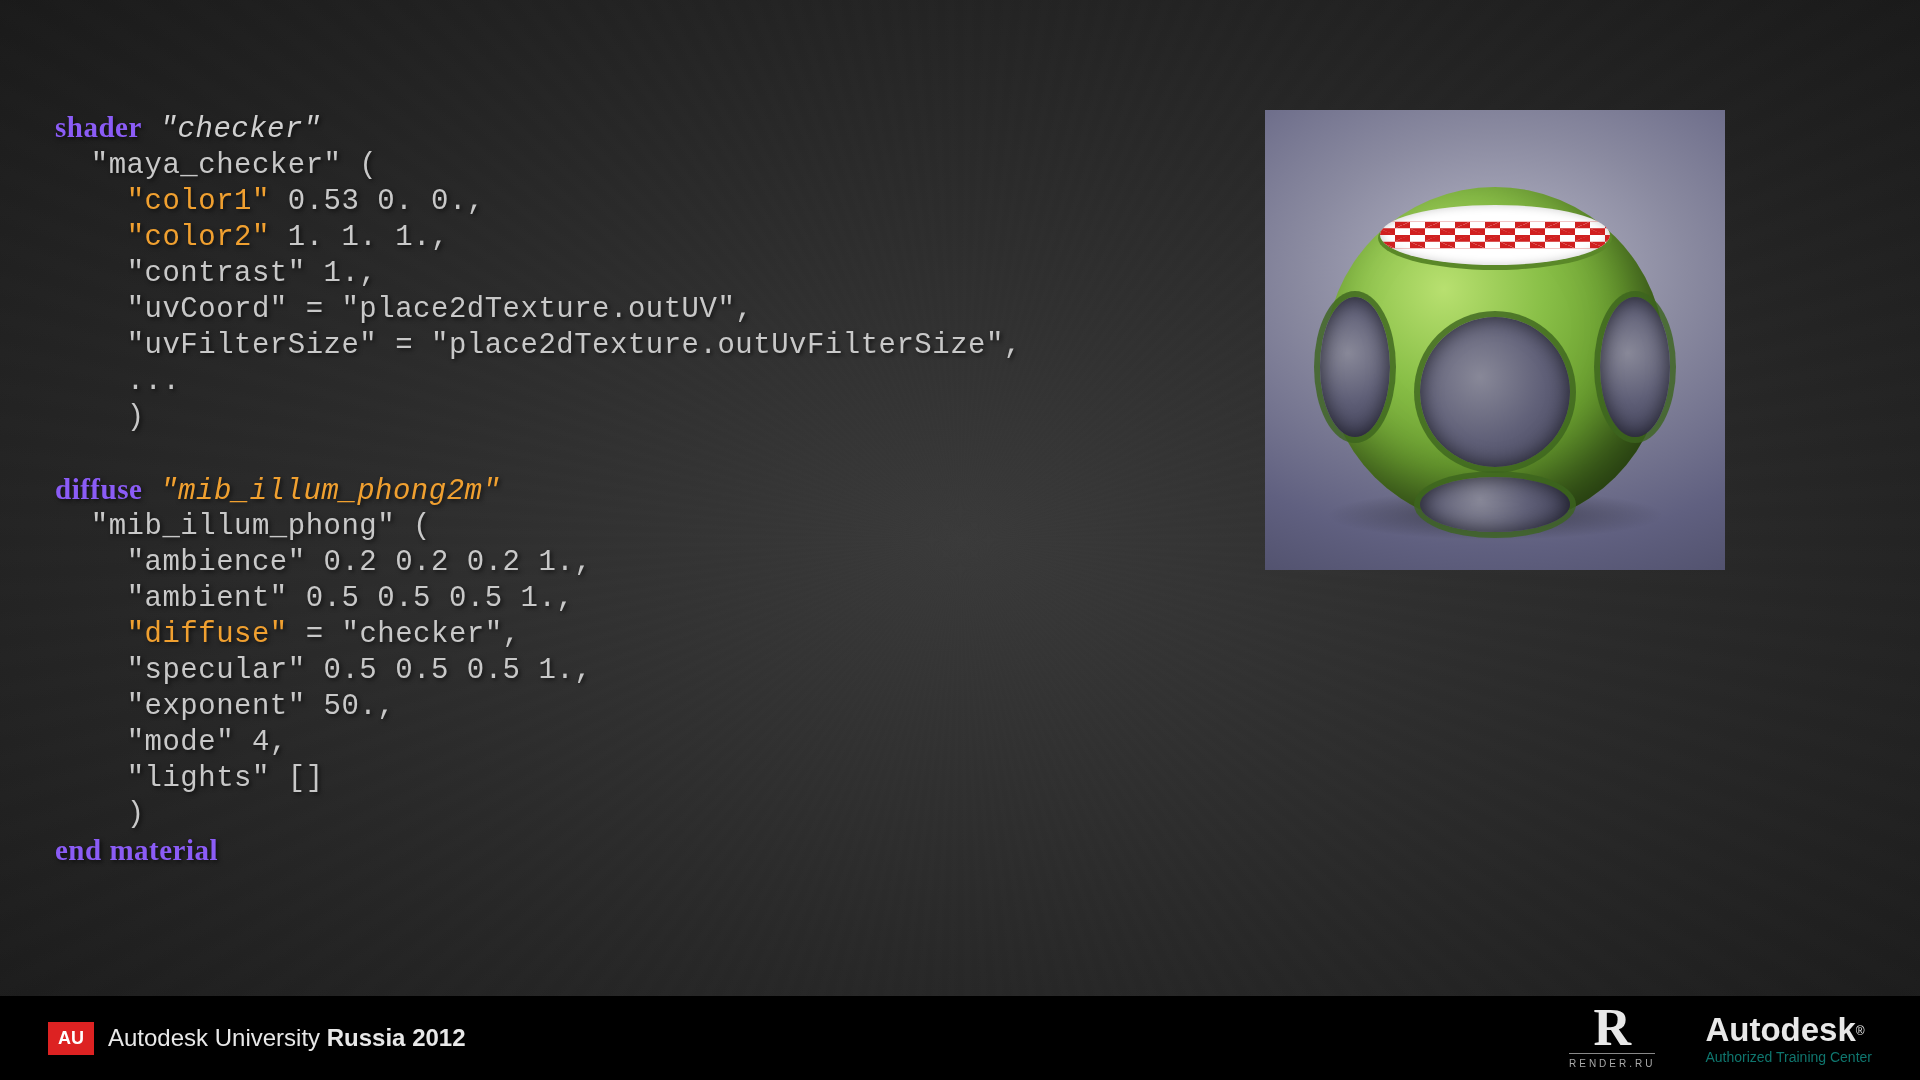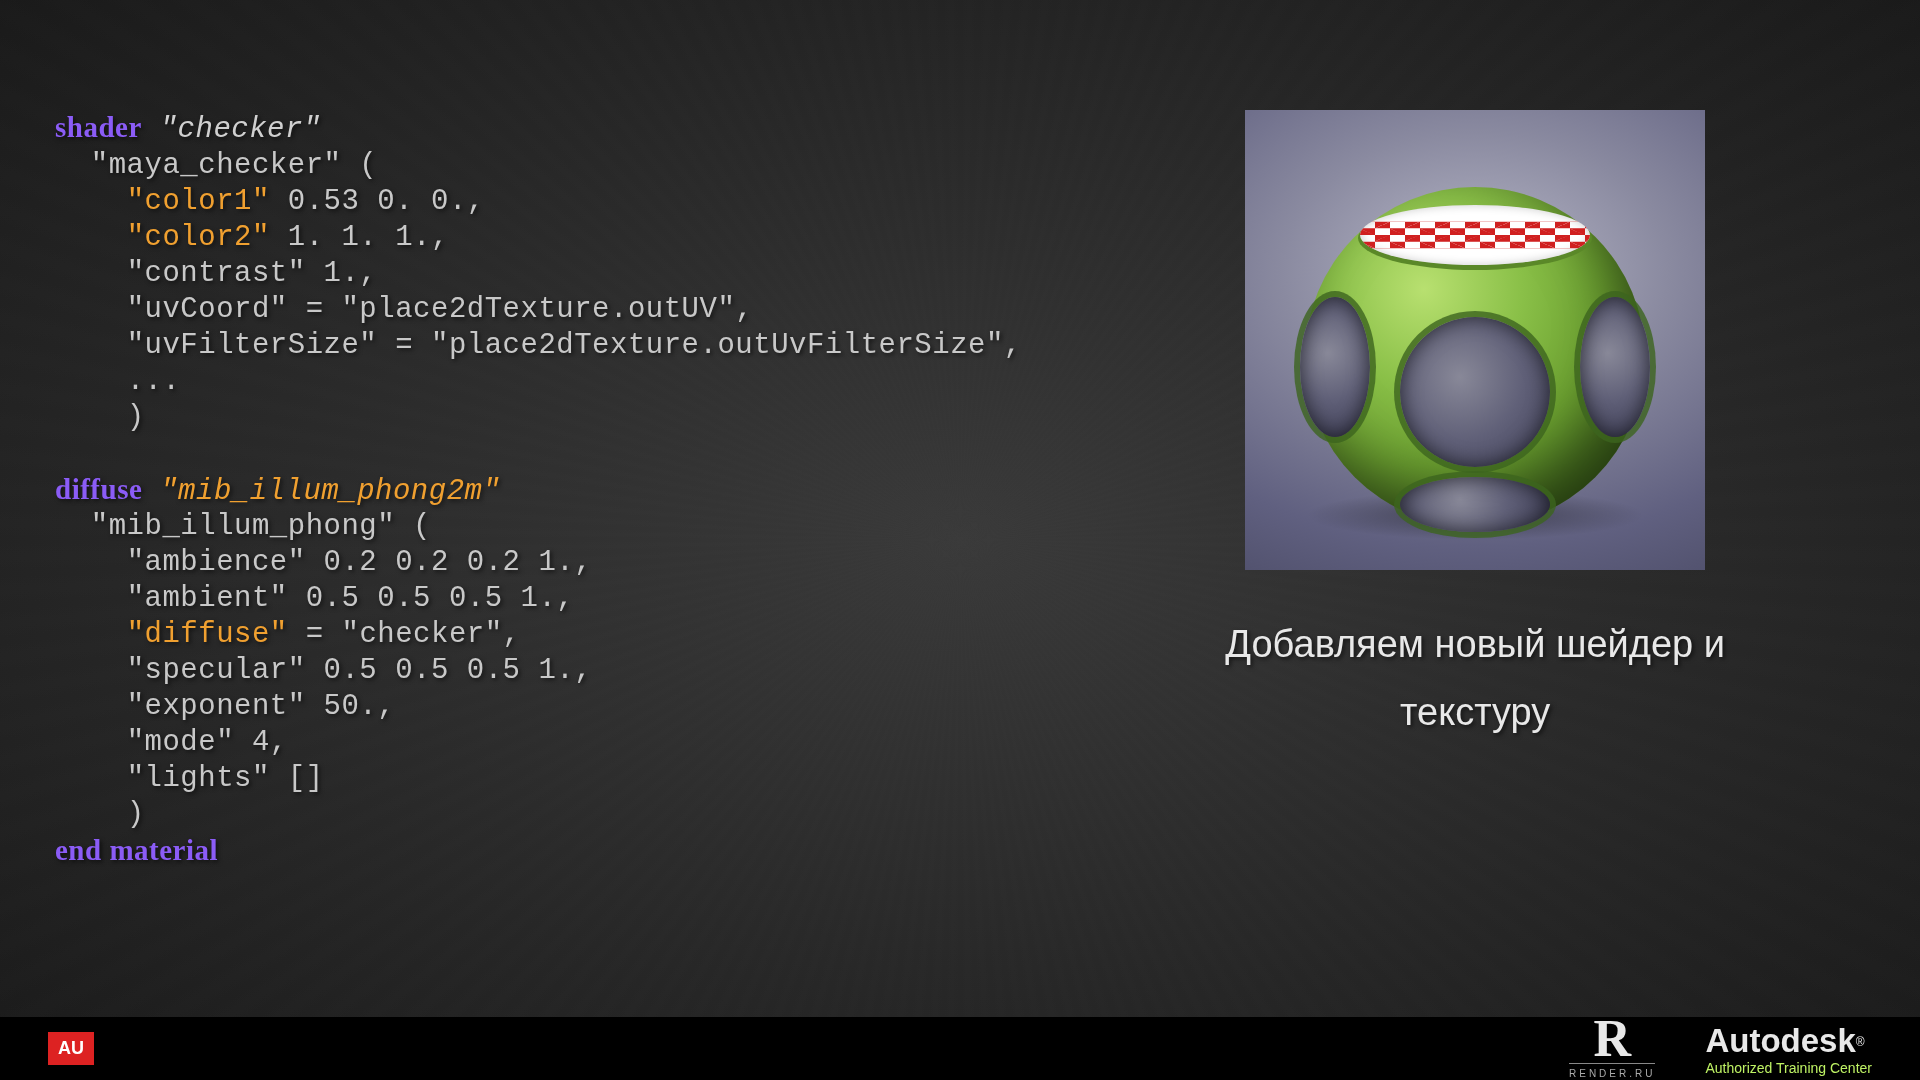--- a/index.html
+++ b/index.html
@@ -111,21 +111,21 @@
     margin-top: 40px;
     font-size: 38px;
     color: #e8e8e8;
     text-align: center;
     line-height: 1.8;
     text-shadow: 2px 2px 4px rgba(0,0,0,0.6);
   }
   .footer {
     position: absolute;
     bottom: 0; left: 0; right: 0;
-    height: 63px;
+    height: 84px;
     background: #000;
     display: flex;
     align-items: center;
     padding: 0 48px 0 48px;
     color: #e8e8e8;
     justify-content: flex-end;
   }
   .au-badge {
     background: #d22;
     color: #fff;
@@ -140,21 +140,21 @@
     margin-left: auto;
     display: flex;
     align-items: center;
     gap: 50px;
   }
   .render-logo { text-align: center; }
   .render-r { font-family: Georgia, serif; font-size: 52px; font-weight: bold; line-height: 0.8; border-bottom: 1px solid #888; padding-bottom: 4px; margin-bottom: 4px;}
   .render-sub { font-size: 10px; letter-spacing: 3px; color: #aaa; }
   .autodesk-logo .brand { font-size: 33px; font-weight: 600; }
   .autodesk-logo .reg { font-size: 12px; vertical-align: super; }
-  .autodesk-logo .sub { font-size: 14px; color: #bef264; }
+  .autodesk-logo .sub { font-size: 14px; color: #0f766e; }
 </style>
 </head>
 <body>
 
 <div class="noise"></div>
 
 <div class="content">
   <div class="code-block"><span class="kw">shader</span> <span class="name-it">"checker"</span>
   <span class="str">"maya_checker" (</span>
     <span class="hl-str">"color1"</span><span> 0.53 0. 0.,</span>
@@ -185,29 +185,26 @@
         <div class="sphere-body"></div>
         <div class="hole hole-left"></div>
         <div class="hole hole-right"></div>
         <div class="hole hole-front"></div>
         <div class="hole hole-bottom"></div>
         <div class="checker-top">
           <div class="checker-pattern"></div>
         </div>
       </div>
     </div>
-    <div class="caption">
-      <div>Добавляем новый шейдер и</div>
-      <div>текстуру</div>
-    </div>
   </div>
 </div>
 
 <div class="footer">
   <span class="au-badge">AU</span>
+  <span class="au-text"><span>Autodesk University </span><b>Russia 2012</b></span>
   <div class="footer-right">
     <div class="render-logo">
       <div class="render-r">R</div>
       <div class="render-sub">RENDER.RU</div>
     </div>
     <div class="autodesk-logo">
       <div><span class="brand">Autodesk</span><span class="reg">®</span></div>
       <div class="sub">Authorized Training Center</div>
     </div>
   </div>

